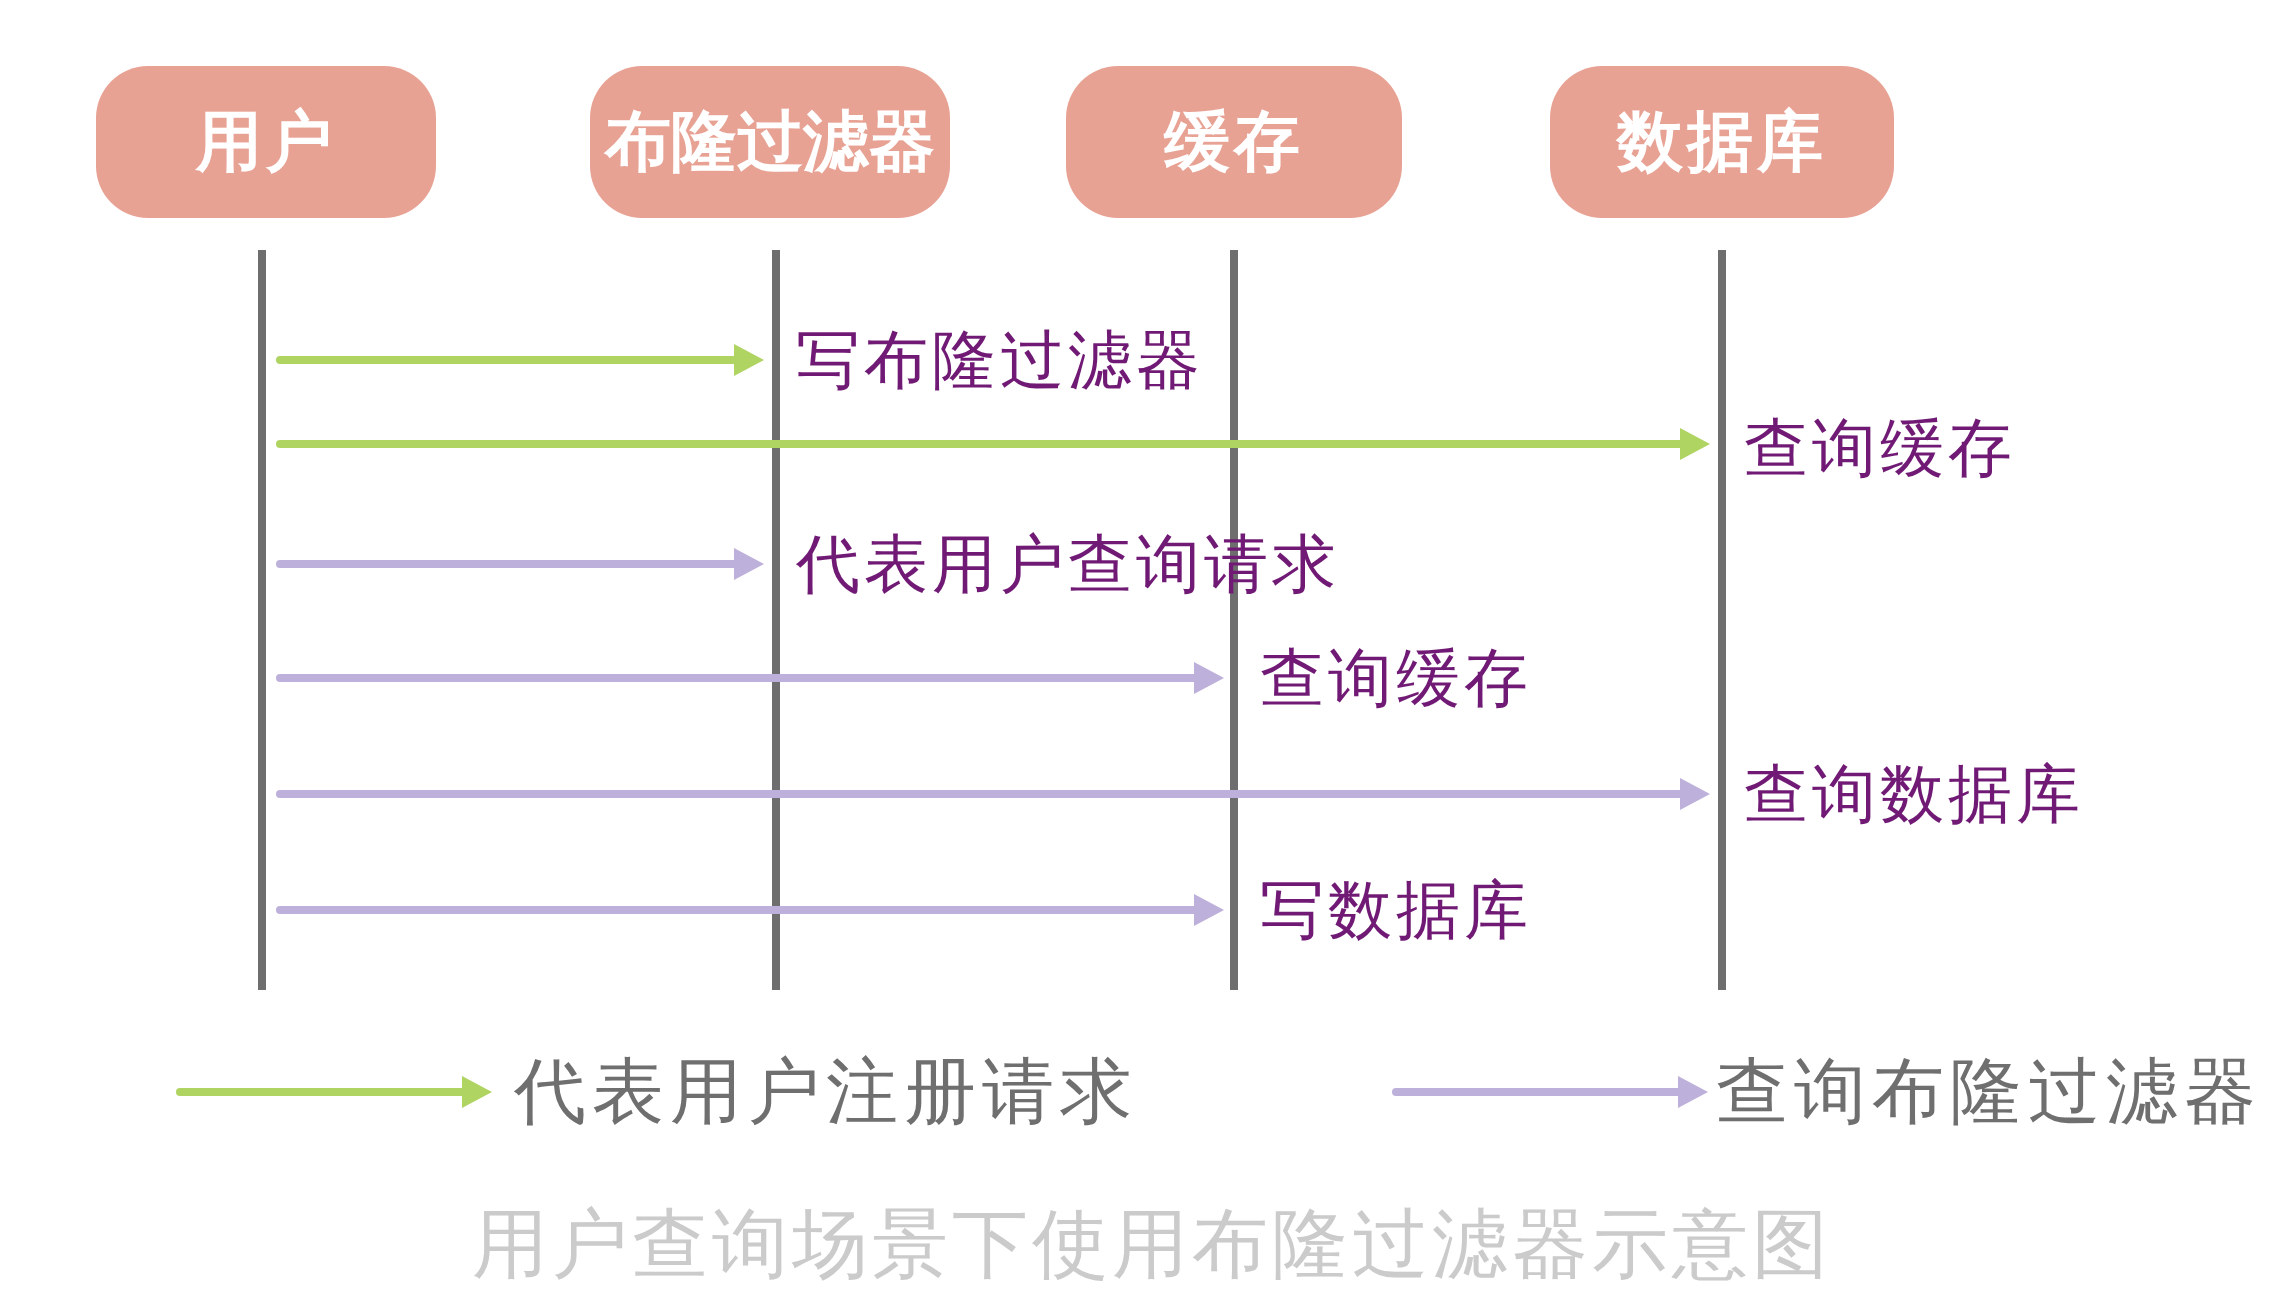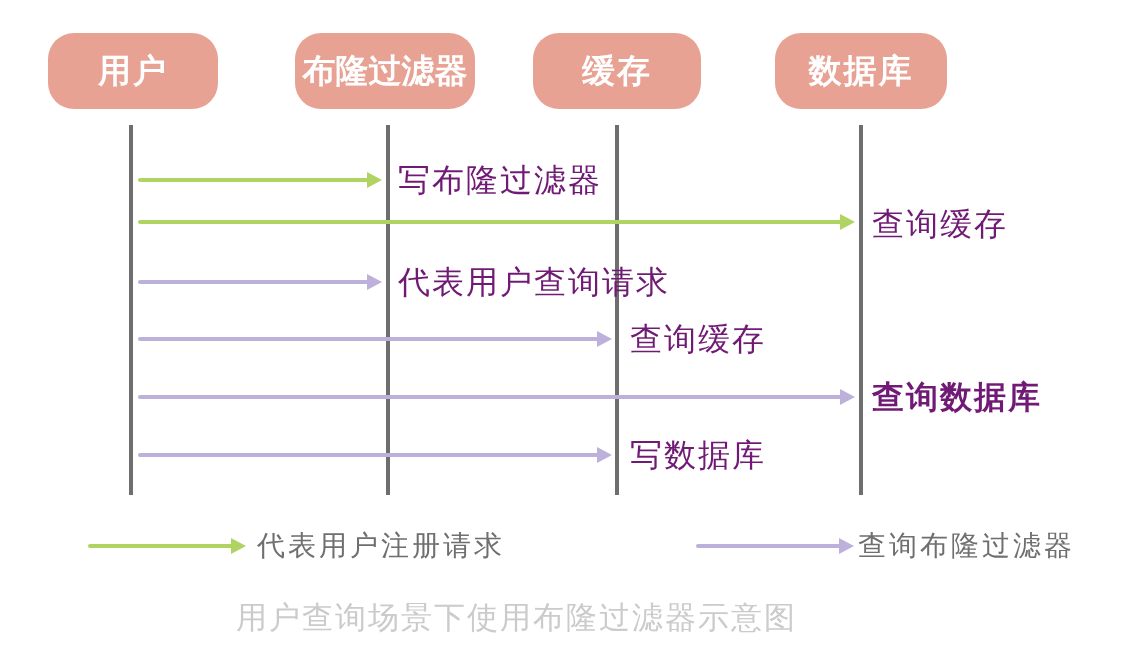--- a/index.html
+++ b/index.html
@@ -42,35 +42,35 @@
   .a6{left:138px;top:447px;width:474px;}
   
   .msg-label{
     position:absolute;height:34px;line-height:34px;
     color:#701a75;font-size:32px;letter-spacing:2px;white-space:nowrap;z-index:3;
   }
   .l1{left:398px;top:163px;}
   .l2{left:872px;top:207px;}
   .l3{left:398px;top:265px;}
   .l4{left:630px;top:322px;}
-  .l5{left:872px;top:380px;font-weight:bold;}
+  .l5{left:872px;top:380px;}
   .l6{left:630px;top:438px;}
   
   .lg1{left:88px;top:538px;width:158px;}
   .lg2{left:696px;top:538px;width:158px;}
   .legend-label{
     position:absolute;height:38px;line-height:38px;
-    color:#6F6F6F;font-size:28px;letter-spacing:3px;white-space:nowrap;
+    color:#6F6F6F;font-size:36px;letter-spacing:3px;white-space:nowrap;
   }
   .ll1{left:257px;top:527px;}
   .ll2{left:858px;top:527px;}
   
   .caption{
     position:absolute;left:236px;top:597px;
-    color:#CBCBCB;font-size:31px;letter-spacing:2px;white-space:nowrap;
+    color:#CBCBCB;font-size:38px;letter-spacing:2px;white-space:nowrap;
   }
 </style>
 </head>
 <body>
 
 <div class="stage">
 
   <div class="actor-box b2">布隆过滤器</div>
   <div class="actor-box b1">用户</div>
   <div class="actor-box b3">缓存</div>

